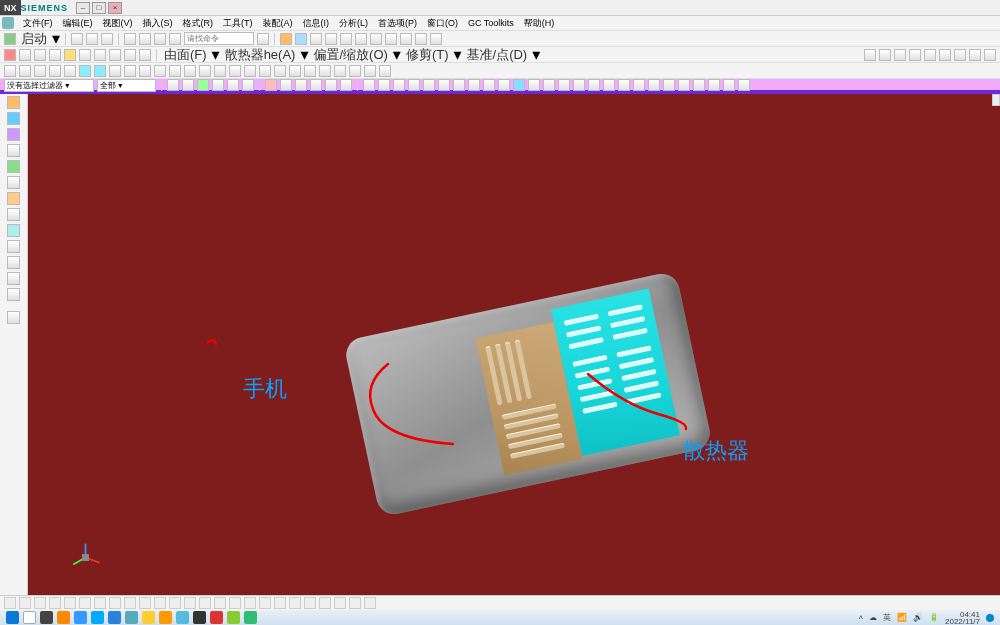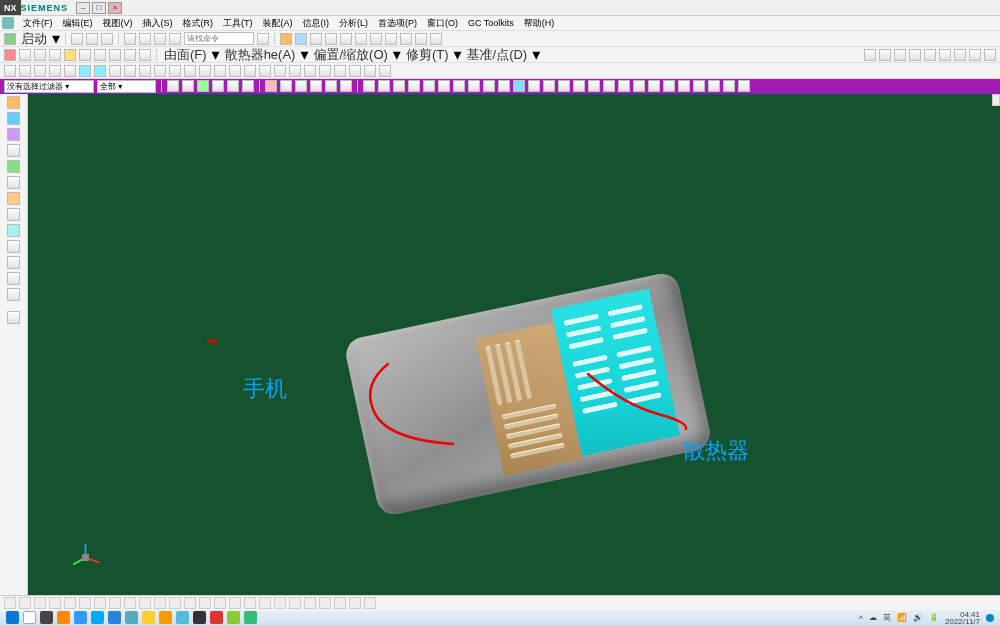--- a/index.html
+++ b/index.html
@@ -10,27 +10,27 @@
   .titlebar .brand{color:#008080;font-weight:bold;letter-spacing:1px;padding-right:6px;}
   .winbtn{width:14px;height:12px;border:1px solid #999;margin-left:2px;font-size:8px;display:flex;align-items:center;justify-content:center;background:#e8e8e8;}
   .menubar{height:15px;background:#f4f4f4;display:flex;align-items:center;font-size:9px;padding-left:2px;border-bottom:1px solid #ddd;}
   .menubar .mico{width:12px;height:12px;background:#7bb;border-radius:2px;margin-right:4px;}
   .menubar span{padding:0 5px;cursor:default;}
   .toolbar{height:16px;background:#f4f4f4;border-bottom:1px solid #ddd;display:flex;align-items:center;padding:0 4px;gap:3px;overflow:hidden;}
   .tb-ico{width:12px;height:12px;border:1px solid #bbb;background:linear-gradient(#fff,#e0e0e0);}
   .tb-sep{width:1px;height:12px;background:#ccc;margin:0 2px;}
   .tb-input{height:13px;font-size:8px;border:1px solid #bbb;background:#fff;padding:0 2px;}
   .tb-txt{font-size:13px;color:#333;padding:0 2px;white-space:nowrap;}
-  .filterbar{height:15px;background:#a21caf;border-bottom:1px solid #6d28d9;display:flex;align-items:center;font-size:9px;padding:0 4px;gap:3px;}
+  .filterbar{height:15px;background:#f0abfc;border-bottom:4px solid #6d28d9;display:flex;font-size:9px;padding:0 4px;gap:3px;}
   .filterbar select,.filterbar .sel{height:13px;font-size:8px;border:1px solid #bbb;background:#fff;}
   .main{display:flex;height:calc(100% - 16px - 15px - 16px - 16px - 16px - 15px - 15px - 15px);}
   .side{width:28px;background:#f4f4f4;border-right:1px solid #ccc;display:flex;flex-direction:column;align-items:center;padding-top:2px;gap:3px;}
   .side .ico{width:13px;height:13px;border:1px solid #bbb;background:linear-gradient(#fff,#e0e0e0);}
   .side .vtxt{writing-mode:vertical-rl;font-size:8px;color:#555;margin-top:4px;}
-  .canvas{flex:1;background:#14532d;position:relative;}
+  .canvas{flex:1;background:#7f1d1d;position:relative;}
   .statusbar{height:15px;background:#f4f4f4;border-top:1px solid #ccc;display:flex;align-items:center;font-size:8px;gap:3px;padding:0 4px;}
   .sb-ico{width:12px;height:12px;border:1px solid #ccc;background:#eee;}
   .taskbar{height:15px;background:linear-gradient(#e8f0f8,#d0e0f0);display:flex;align-items:center;font-size:8px;gap:4px;padding:0 6px;}
   .taskbar .tico{width:13px;height:13px;border-radius:2px;}
   .taskbar .tray{margin-left:auto;display:flex;align-items:center;gap:6px;color:#444;}
   .annot{position:absolute;color:#08a0ff;font-size:22px;font-weight:400;}
   .arrow-path{stroke:#e00;stroke-width:2.5;fill:none;stroke-linecap:round;}
   .rightbar{position:absolute;top:0;right:0;width:8px;height:12px;background:#eee;border:1px solid #ccc;}
   
   .model-body{position:absolute;left:330px;top:210px;width:340px;height:180px;transform:rotate(-12deg);border-radius:18px;background:linear-gradient(160deg,#bdbdbd 0%,#8f8f8f 50%,#b5b5b5 100%);box-shadow:inset 2px 2px 6px rgba(255,255,255,.35),inset -4px -8px 18px rgba(0,0,0,.45);}

